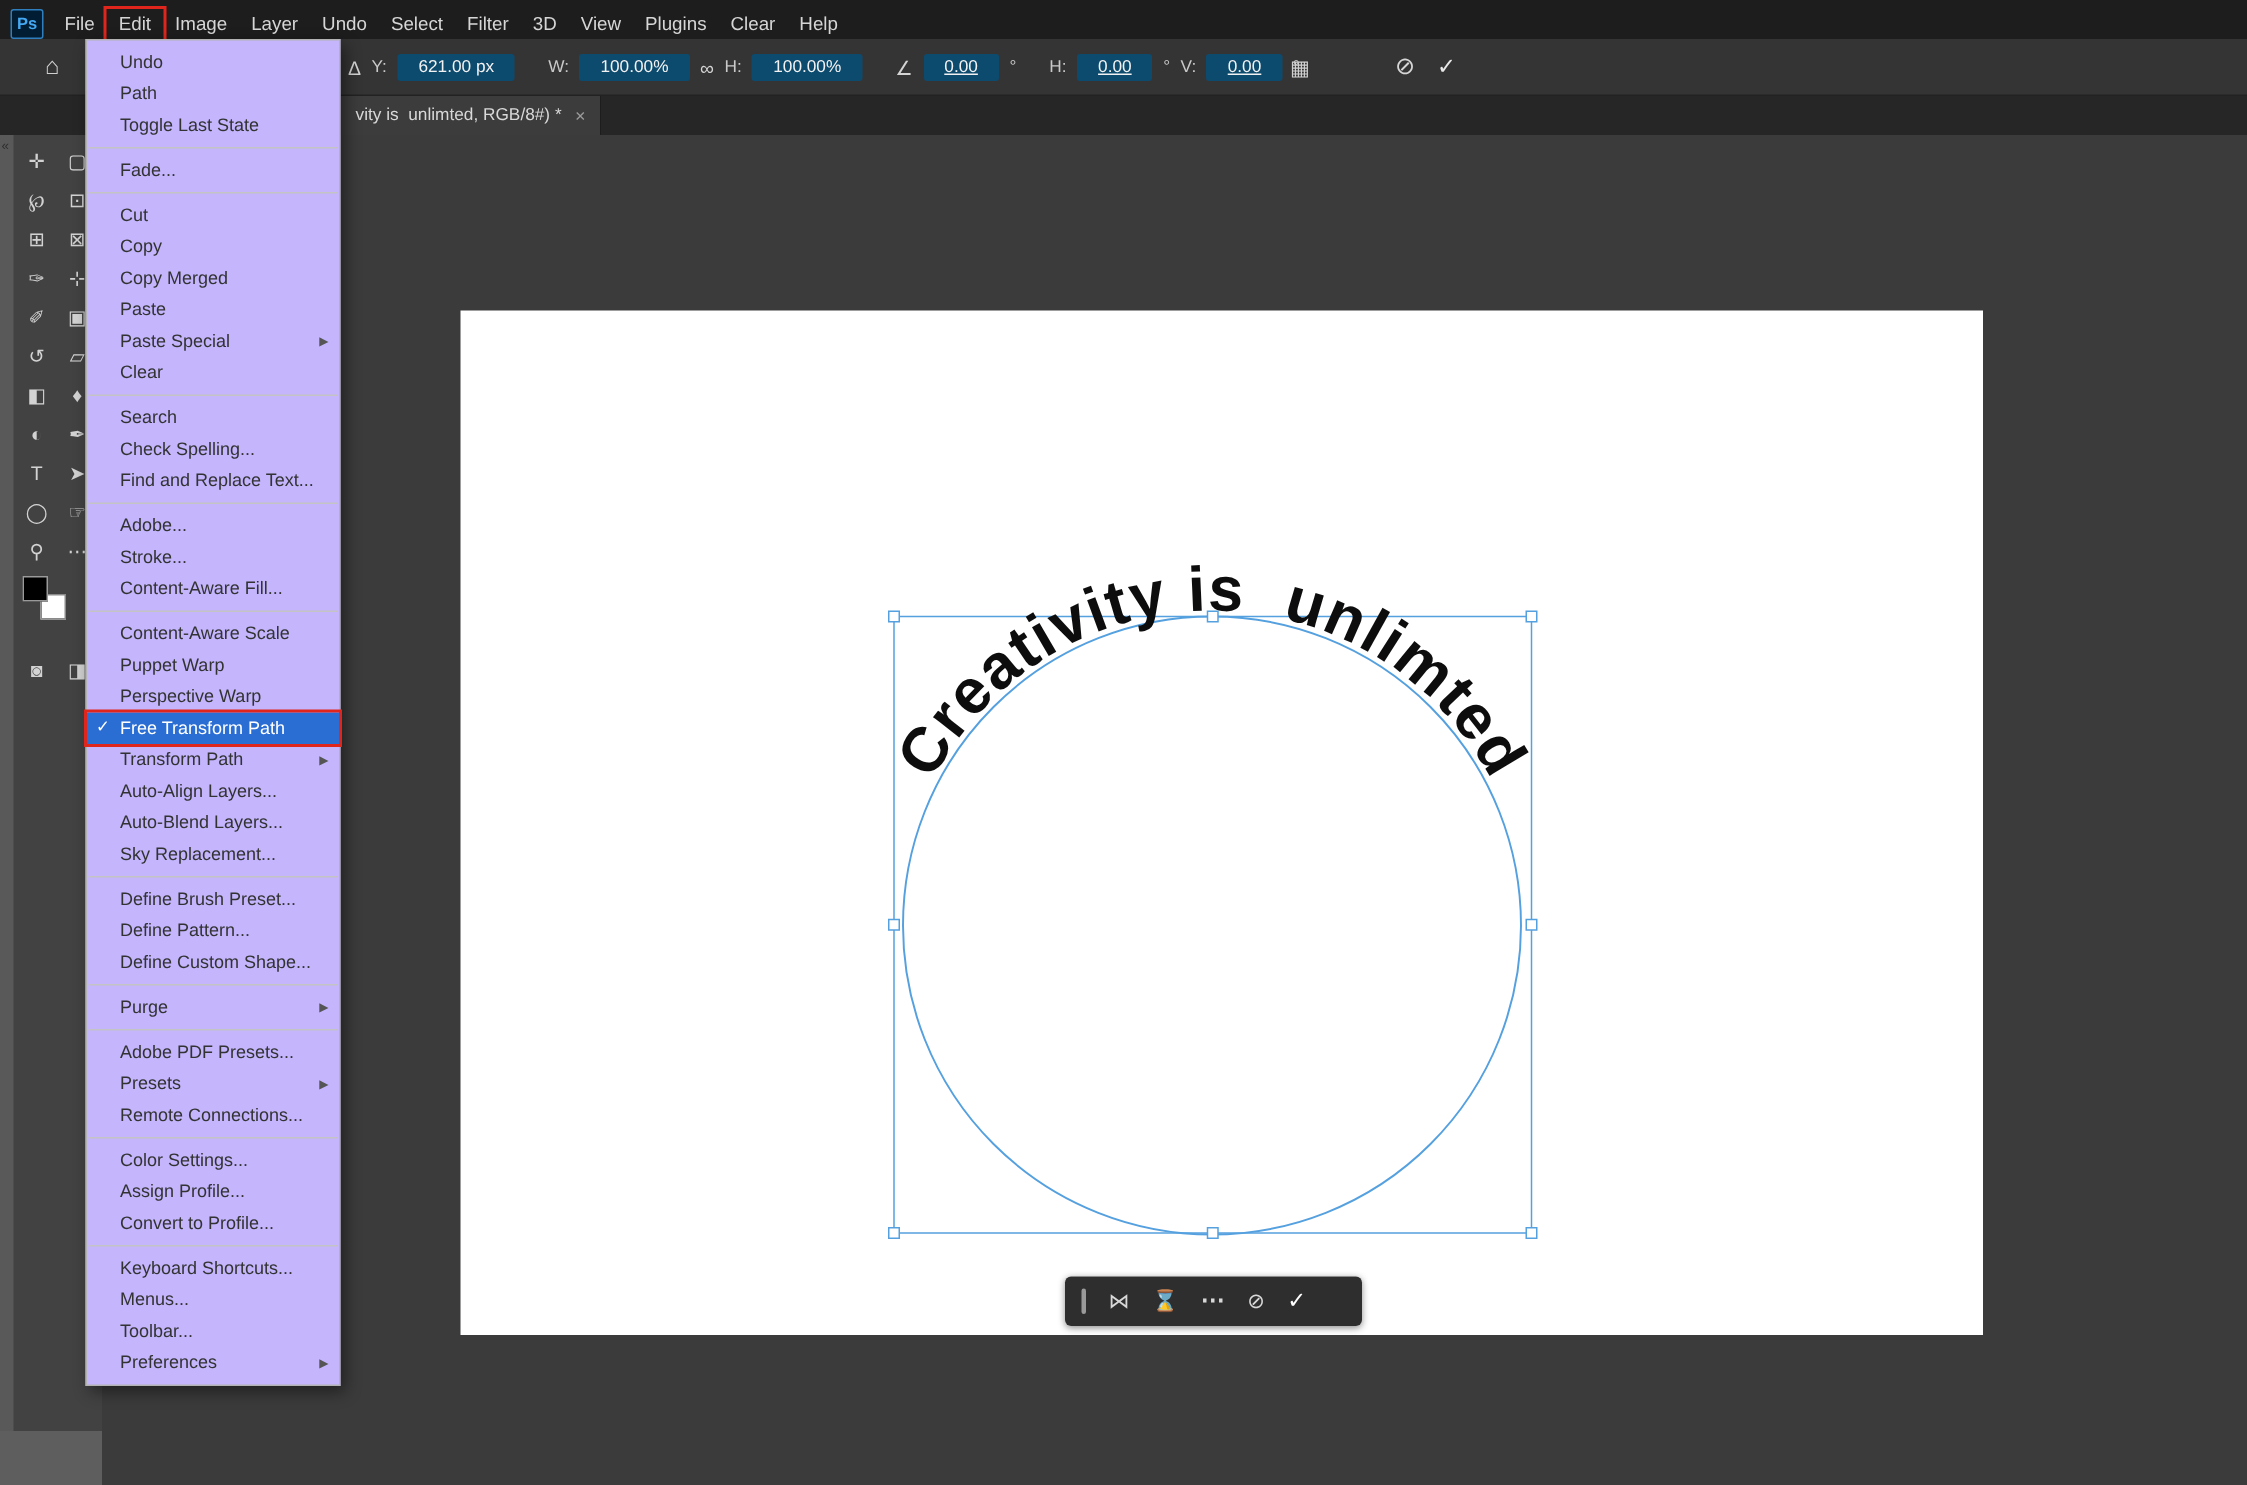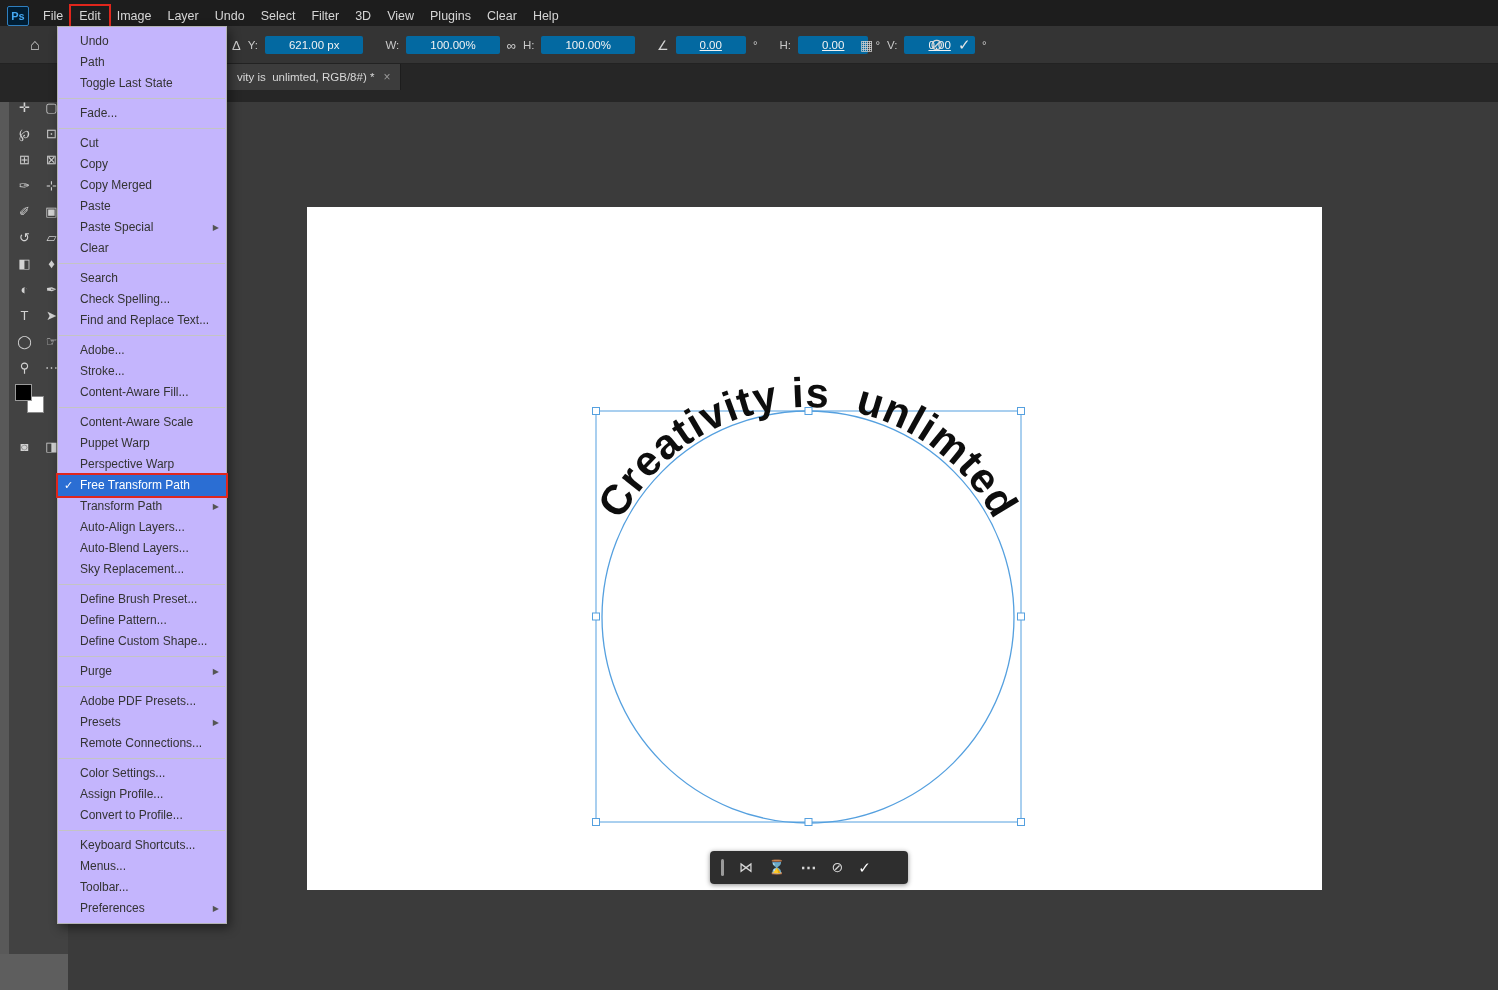--- a/index.html
+++ b/index.html
@@ -34,33 +34,33 @@
   .home-btn {
     position:absolute; left:30px; top:0; height:38px; line-height:38px;
     color:#cfcfcf; font-size:16px;
   }
   .obar-controls {
     position:absolute; left:232px; top:0; height:38px;
     display:flex; align-items:center; gap:7px;
     font-size:11.5px; color:#c9c9c9;
   }
   .fld {
-    background:#0369a1; border-radius:2px; padding:3px 24px;
+    background:#0c4a6e; border-radius:2px; padding:3px 14px;
     color:#f2f2f2; font-size:11.5px; white-space:nowrap;
   }
   .fld.w58{ min-width:62px; } .fld.w52{ min-width:54px; } .fld.w40{ min-width:40px;text-decoration:underline; }
   .obar-ic { color:#d4d4d4; font-size:13px; }
   .deg { color:#c9c9c9; }
   .warp-btn { position:absolute; left:860px; top:0; height:38px; line-height:38px; color:#cfcfcf; font-size:14px; }
   .cancel-btn { position:absolute; left:930px; top:0; height:38px; line-height:38px; color:#d6d6d6; font-size:16px; }
   .commit-btn { position:absolute; left:958px; top:0; height:38px; line-height:38px; color:#e8e8e8; font-size:15px; }
 
   
   .tabbar {
-    position:absolute; left:0; top:64px; width:1498px; height:38px;
+    position:absolute; left:0; top:64px; width:1498px; height:26px;
     background:#262626; z-index:20;
   }
   .doc-tab {
     position:absolute; left:227px; top:0; height:26px;
     background:#3c3c3c; border-right:1px solid #1d1d1d;
     display:flex; align-items:center; gap:9px; padding:0 10px;
     color:#d8d8d8; font-size:11.5px; white-space:pre;
   }
   .tab-close { color:#9a9a9a; font-size:12px; }
 

